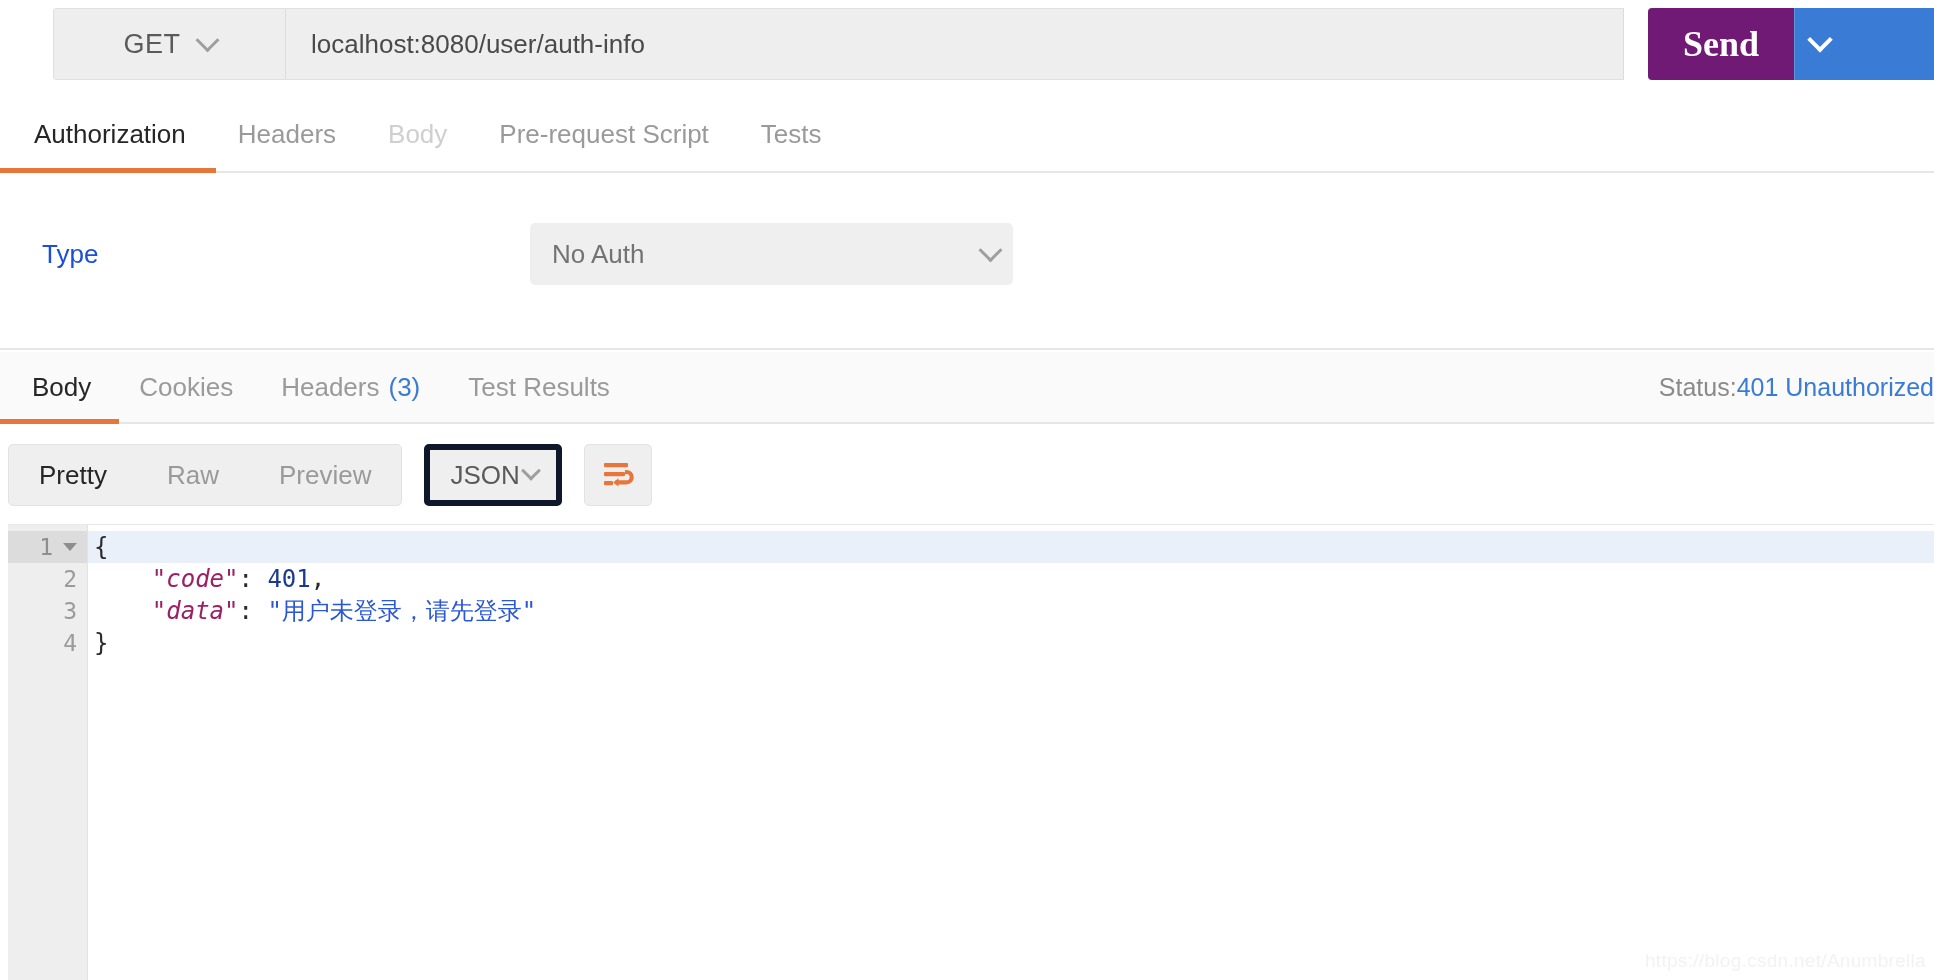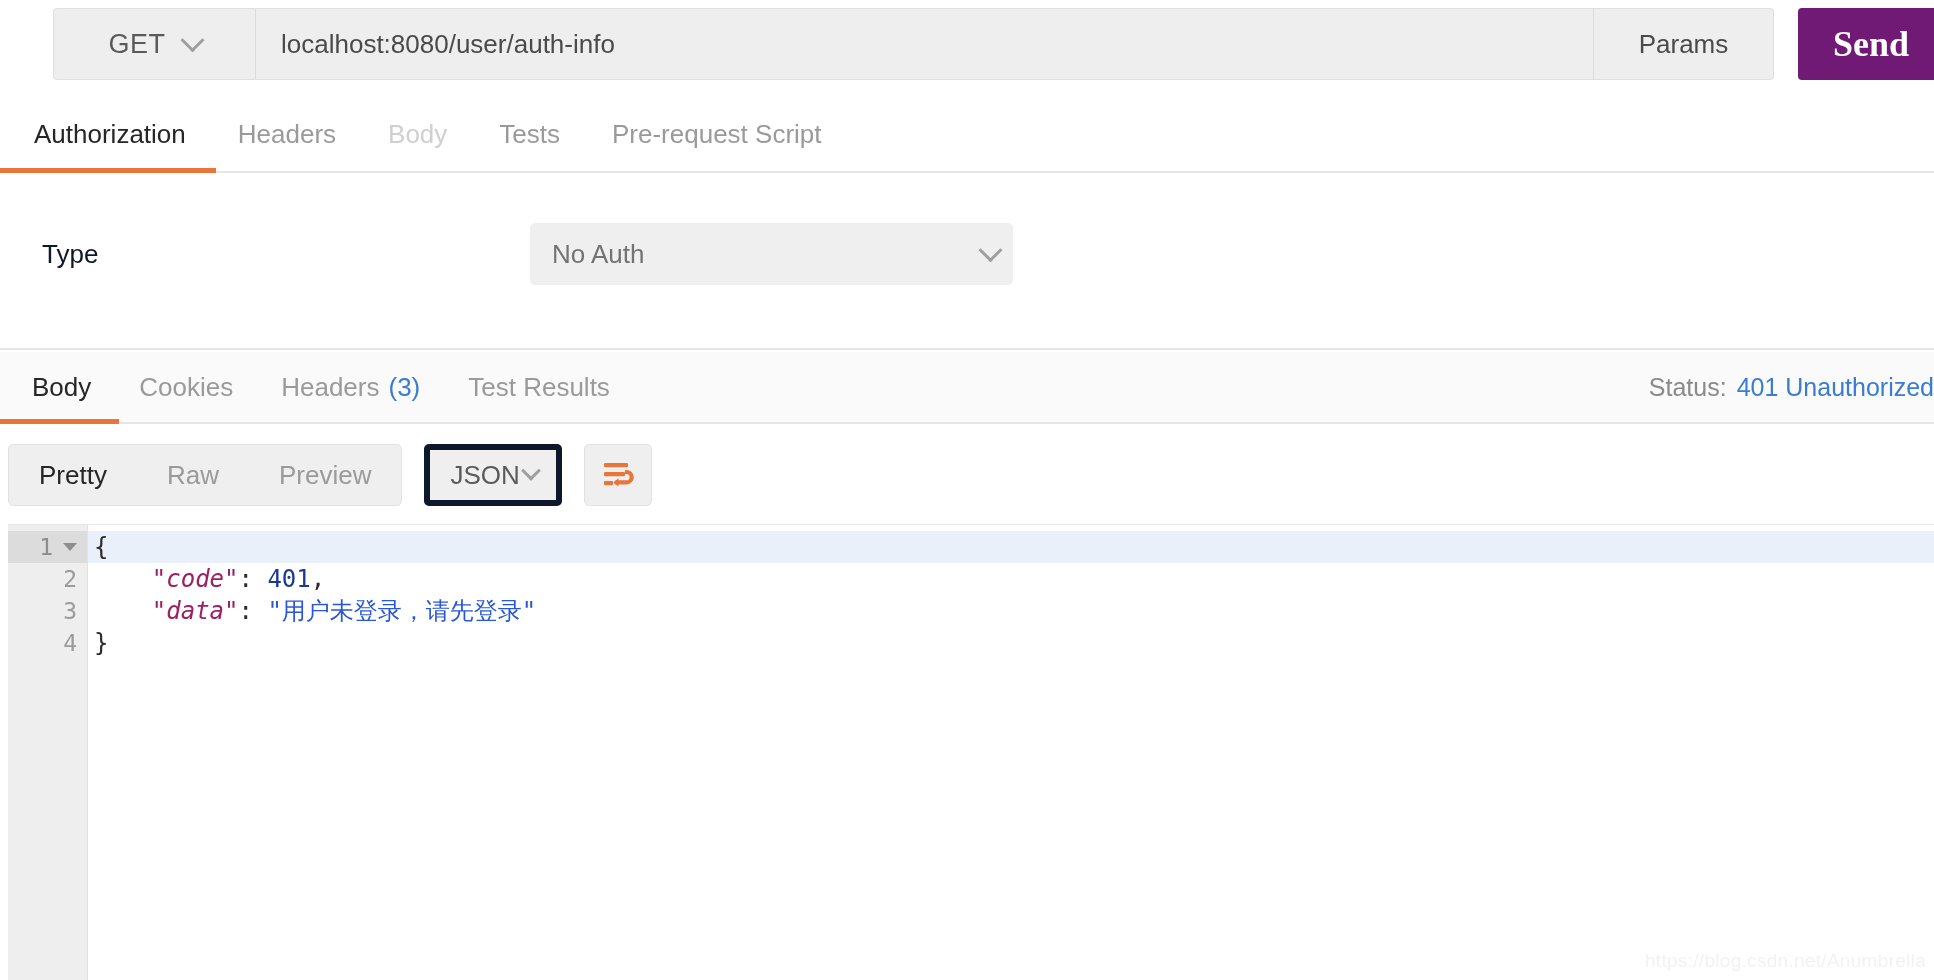--- a/index.html
+++ b/index.html
@@ -171,21 +171,21 @@
     position: absolute;
     left: 0; top: 48px;
     width: 1934px;
     display: flex;
     align-items: center;
   }
   .auth-type-label {
     width: 530px;
     padding-left: 42px;
     font-size: 26px;
-    color: #0f172a;
+    color: #1d4ed8;
   }
   .auth-select {
     width: 483px;
     height: 62px;
     background: #efefef;
     border-radius: 5px;
     display: flex;
     align-items: center;
     justify-content: space-between;
     padding: 0 14px 0 22px;
@@ -233,21 +233,21 @@
     position: absolute;
     right: 0; top: 0;
     height: 70px;
     display: flex;
     align-items: center;
     padding-right: 0;
     white-space: nowrap;
     overflow: hidden;
   }
   .status-label { font-size: 25px; color: #8a8a8a; }
-  .status-value { font-size: 25px; color: #3a7bd5; margin-left: 10px; }
+  .status-value { font-size: 25px; color: #3a7bd5; }
 
   
   .view-toolbar {
     position: absolute;
     left: 0; top: 426px;
     width: 1934px;
     height: 98px;
     background: #fff;
     display: flex;
     align-items: center;
@@ -386,36 +386,35 @@
 
   <div class="url-bar">
 
     <div class="method-select">
       <span class="method-label">GET</span>
       <span class="chev"></span>
     </div>
 
     <div class="url-input" title="Enter request URL">localhost:8080/user/auth-info</div>
 
-    <div class="params-btn">Params</div>
 
     <div class="send-group">
       <div class="send-btn">Send</div>
       <div class="send-caret">
         <span class="chev-white"></span>
       </div>
     </div>
   </div>
 
   <div class="req-tabs">
     <div class="req-tab active">Authorization</div>
     <div class="req-tab">Headers</div>
     <div class="req-tab disabled">Body</div>
+    <div class="req-tab">Pre-request Script</div>
     <div class="req-tab">Tests</div>
-    <div class="req-tab">Pre-request Script</div>
   </div>
 
   <div class="auth-pane">
     <div class="auth-row">
       <div class="auth-type-label">Type</div>
       <div class="auth-select">
         <span class="val">No Auth</span>
         <span class="chev"></span>
       </div>
     </div>

